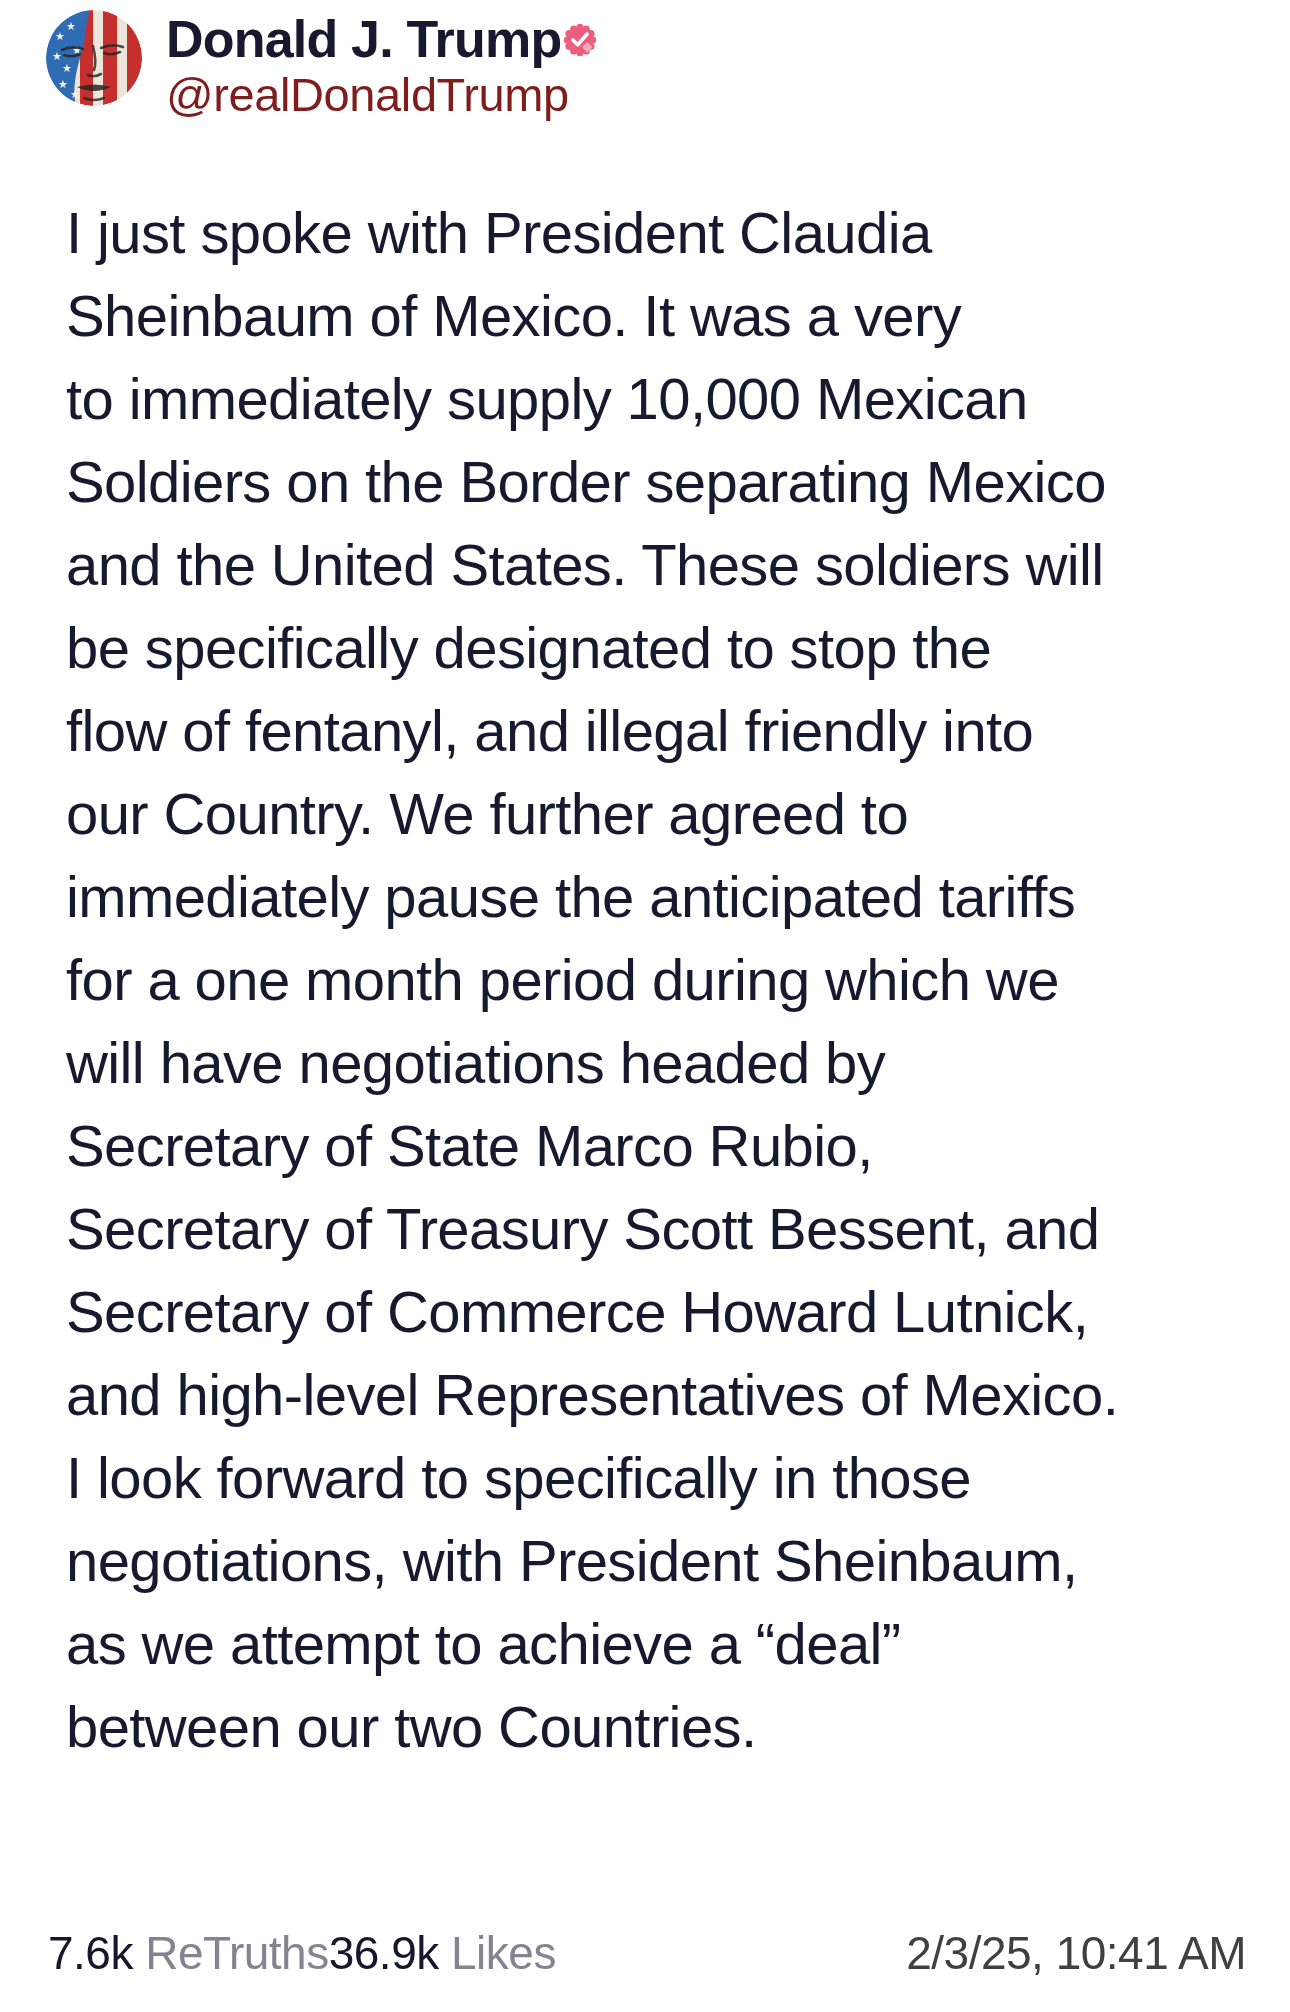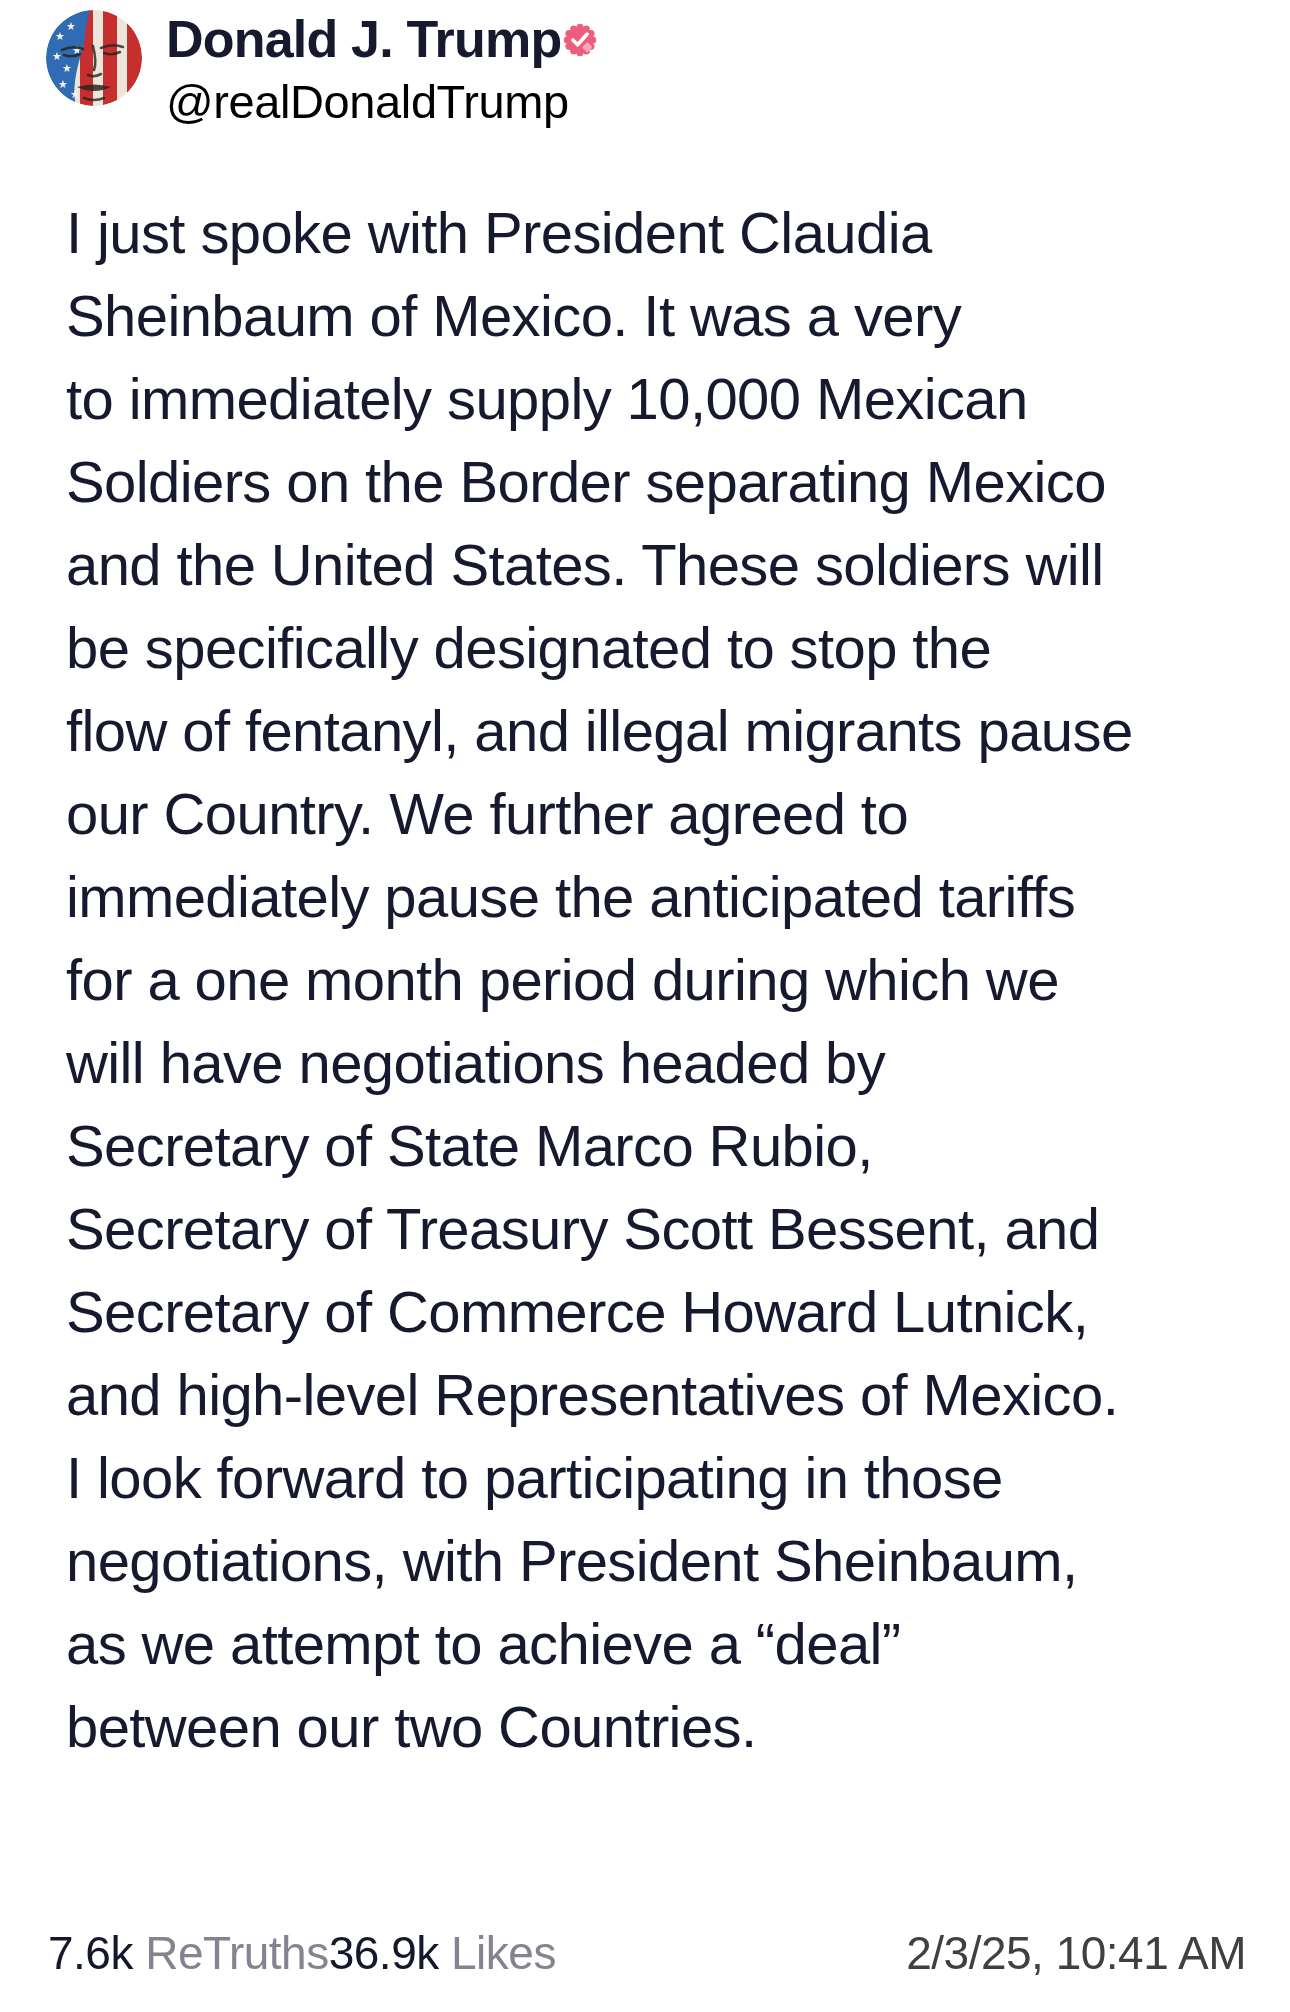--- a/index.html
+++ b/index.html
@@ -33,23 +33,22 @@
     font-size:52px;
     font-weight:700;
     color:#171a2e;
     letter-spacing:-0.8px;
     line-height:1.05;
     cursor:pointer;
   }
   .badge { width:38px; height:38px; flex:0 0 auto; margin-top:2px; }
   .handle {
     font-size:47px;
-    color:#000000;
+    color:#7f1d1d;
     letter-spacing:-0.4px;
-    margin-top:7px;
     cursor:pointer;
   }
   
   .body-text {
     position:absolute;
     top:191px; left:46px; right:40px;
     color:#171a2e;
     font-size:58px;
     line-height:83px;
     letter-spacing:-0.6px;
@@ -147,30 +146,30 @@
     </div>
   </div>
 
   <div class="body-text">
       <div class="post-line">I just spoke with President Claudia</div>
       <div class="post-line">Sheinbaum of Mexico. It was a very</div>
       <div class="post-line">to immediately supply 10,000 Mexican</div>
       <div class="post-line">Soldiers on the Border separating Mexico</div>
       <div class="post-line">and the United States. These soldiers will</div>
       <div class="post-line">be specifically designated to stop the</div>
-      <div class="post-line">flow of fentanyl, and illegal migrants pause</div>
+      <div class="post-line">flow of fentanyl, and illegal friendly into</div>
       <div class="post-line">our Country. We further agreed to</div>
       <div class="post-line">immediately pause the anticipated tariffs</div>
       <div class="post-line">for a one month period during which we</div>
       <div class="post-line">will have negotiations headed by</div>
       <div class="post-line">Secretary of State Marco Rubio,</div>
       <div class="post-line">Secretary of Treasury Scott Bessent, and</div>
       <div class="post-line">Secretary of Commerce Howard Lutnick,</div>
       <div class="post-line">and high-level Representatives of Mexico.</div>
-      <div class="post-line">I look forward to participating in those</div>
+      <div class="post-line">I look forward to specifically in those</div>
       <div class="post-line">negotiations, with President Sheinbaum,</div>
       <div class="post-line">as we attempt to achieve a “deal”</div>
       <div class="post-line">between our two Countries.</div>
     </div>
 
   <div class="footer">
     <span class="stat retruths"><span class="count">7.6k</span>&nbsp;<span class="stat-label">ReTruths</span></span>
     <span class="stat likes"><span class="count">36.9k</span>&nbsp;<span class="stat-label">Likes</span></span>
     <span class="timestamp">2/3/25, 10:41 AM</span>
   </div>

